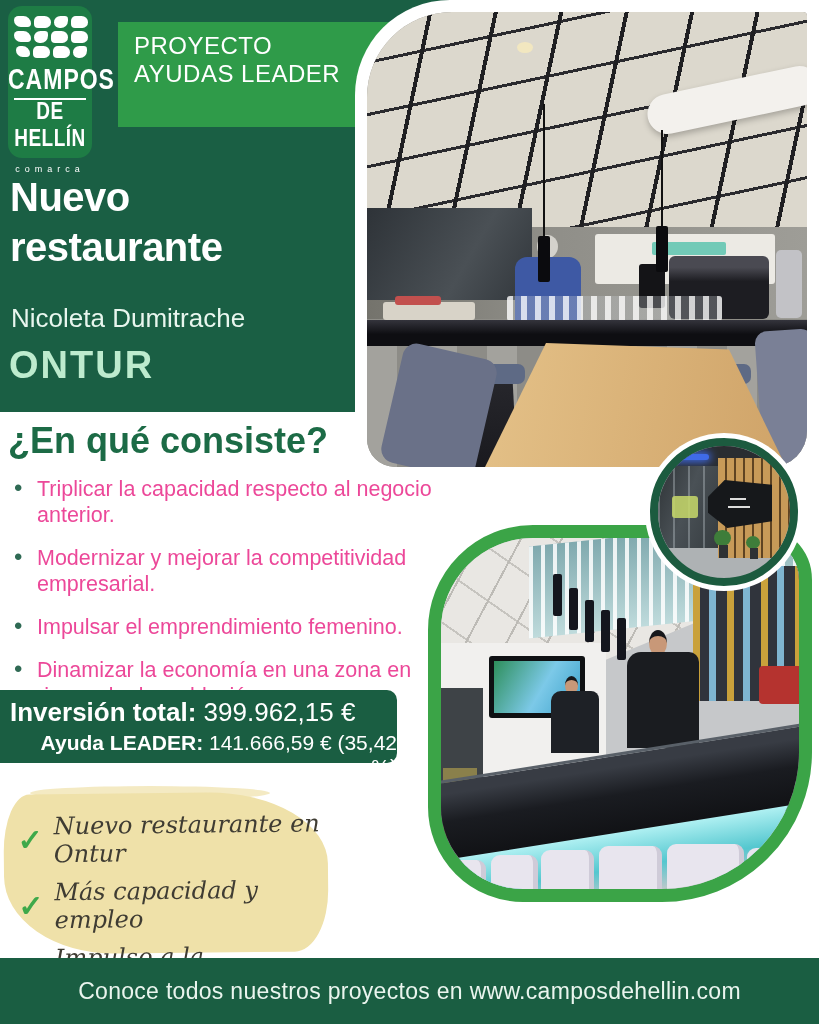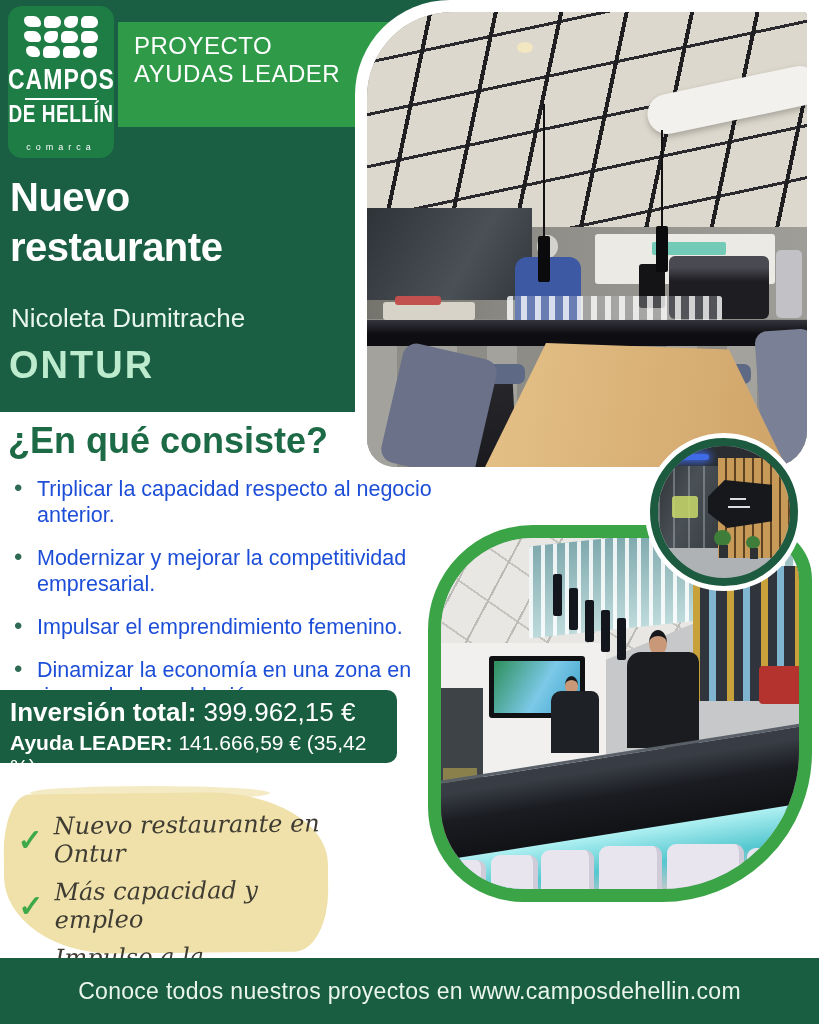--- a/index.html
+++ b/index.html
@@ -7,48 +7,48 @@
           font-family:"Liberation Sans",sans-serif;}
   .abs{position:absolute;}
 
   
   .green-block{left:0;top:0;width:470px;height:412px;background:#1A5F44;z-index:1;}
   .banner{left:118px;top:22px;width:352px;height:105px;background:#2F9B49;z-index:1;
           padding:10px 0 0 16px;box-sizing:border-box;}
   .banner div{color:#fff;font-weight:400;font-size:24px;line-height:28px;letter-spacing:.5px;}
 
   
-  .logo-badge{left:8px;top:6px;width:106px;height:152px;background:#1E7C45;border-radius:14px;
+  .logo-badge{left:8px;top:6px;width:84px;height:152px;background:#1E7C45;border-radius:14px;
               z-index:3;text-align:center;color:#fff;box-sizing:border-box;padding-top:10px;}
   .logo-mosaic{width:86px;margin:0 auto;display:flex;flex-wrap:wrap;gap:3px;justify-content:center;}
   .logo-mosaic span{display:block;width:17px;height:12px;background:#fff;border-radius:6px 8px 7px 5px;}
   .logo-mosaic span:nth-child(3n){border-radius:8px 4px 9px 7px;width:14px;}
   .logo-mosaic span:nth-child(4n+1){border-radius:5px 9px 4px 8px;height:11px;}
   .logo-campos{font-size:23px;font-weight:bold;letter-spacing:1px;transform:scaleY(1.3);margin-top:8px;}
   .logo-divider{width:72px;height:2px;background:#fff;margin:5px auto 3px;}
   .logo-hellin{font-size:19px;font-weight:bold;letter-spacing:.5px;transform:scaleY(1.25);}
   .logo-comarca{font-size:9px;letter-spacing:5px;margin-top:17px;}
 
   .hero-title{left:10px;top:172px;color:#fff;font-weight:800;font-size:40px;line-height:50px;
               letter-spacing:-.5px;z-index:2;}
   .hero-promoter{left:11px;top:303px;color:#E8F6EE;font-size:26px;z-index:2;}
   .hero-town{left:9px;top:344px;color:#BDEBCE;font-size:38px;font-weight:800;letter-spacing:2px;z-index:2;}
 
   
   .section-heading{left:8px;top:420px;color:#1C6B46;font-size:36px;font-weight:800;z-index:2;}
   .bullets{left:10px;top:476px;width:432px;margin:0;padding:0;list-style:none;z-index:2;}
-  .bullets li{position:relative;padding-left:27px;color:#1d4ed8;font-size:21.5px;line-height:26px;
+  .bullets li{position:relative;padding-left:27px;color:#ec4899;font-size:21.5px;line-height:26px;
               margin-bottom:17px;}
   .bullets li::before{content:"•";position:absolute;left:4px;top:-1px;font-size:24px;color:#2F6A54;}
 
   
   .funding-bar{left:0;top:690px;width:397px;height:73px;background:#1A5E42;border-radius:0 10px 10px 0;
                z-index:4;color:#fff;box-sizing:border-box;padding:7px 0 0 10px;}
   .funding-line1{font-size:26px;}
-  .funding-line2{font-size:21px;margin-top:3px;}
+  .funding-line2{font-size:21px;margin-top:3px;text-align:right;}
   .funding-bar b{font-weight:800;}
 
   
   .photo-card-top{left:355px;top:0;width:464px;height:481px;background:#fff;
                   border-radius:95px 0 0 40px;z-index:2;}
   .photo-top{left:12px;top:12px;width:440px;height:455px;border-radius:85px 4px 36px 28px;
              overflow:hidden;background:#8F8E88;}
   .tp-ceiling{left:0;top:0;right:0;height:215px;background:#DCD8CD;border-bottom:5px solid #1B1B1F;
     background-image:repeating-linear-gradient(102deg,transparent 0 60px,#1F1F22 60px 64px),
                      repeating-linear-gradient(168deg,transparent 0 48px,#2A2A2E 48px 51px);}

